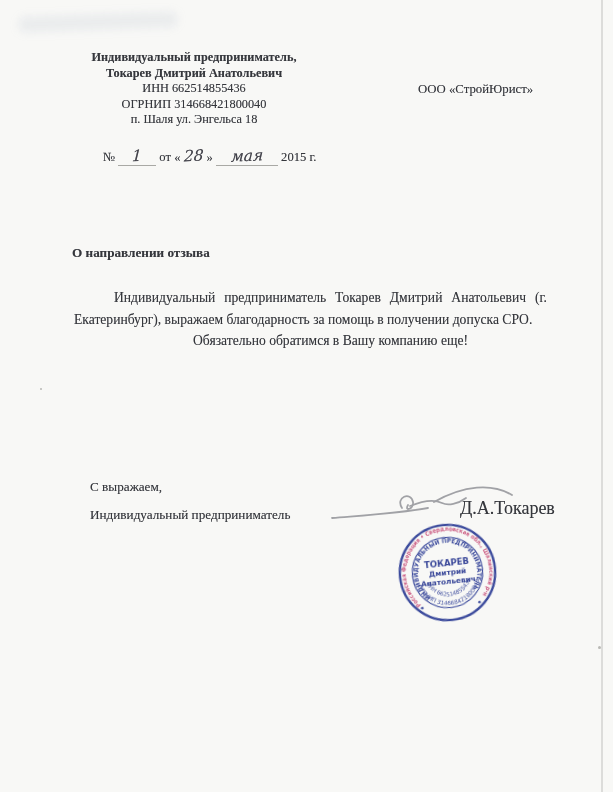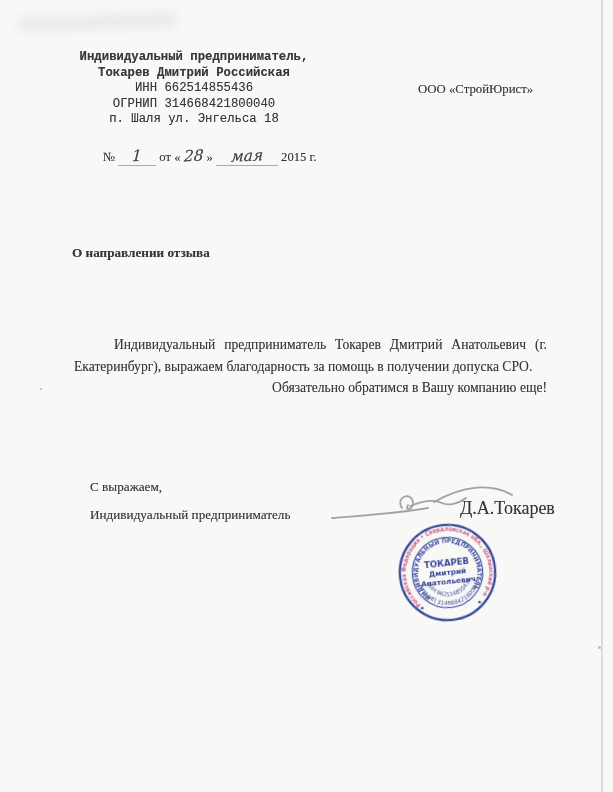--- a/index.html
+++ b/index.html
@@ -6,21 +6,21 @@
   .page {
     position:relative; width:613px; height:792px; margin:0 auto;
     background:#f8f8f6; overflow:hidden;
     font-family:"Liberation Serif", serif;
     color:#35373c;
   }
   .txt { text-shadow:0 0 0.6px rgba(70,72,80,.45); }
 
   .header-block {
     position:absolute; left:66px; top:50px; width:256px;
-    text-align:center; font-size:12.3px; line-height:15.6px;font-family:Liberation Mono, monospace;
+    text-align:center; font-size:12.3px; line-height:15.6px;
   }
   .header-block .bold { font-weight:bold; }
 
   .recipient { position:absolute; left:418px; top:82px; font-size:12.8px; }
 
   .numline {
     position:absolute; left:103px; top:147px; font-size:12.6px;
     white-space:nowrap;
   }
   .numline .blank {
@@ -32,24 +32,24 @@
   .hand {
     font-family:"DejaVu Serif", serif; font-style:italic;
     font-size:15.5px; color:#43434b;
     display:inline-block; transform:rotate(-3deg) skewX(-6deg);
   }
 
   .subject { position:absolute; left:72px; top:245px; font-size:13.2px; font-weight:bold; }
 
   .body-text {
     position:absolute; left:74px; top:287px; width:473px;
-    font-size:13.6px; line-height:21.6px; text-align:justify;margin-top:47px;
+    font-size:13.6px; line-height:21.6px; text-align:justify;
   }
   .body-text p { margin:0; text-indent:40px; }
-  .body-text p.last { text-align:right; }
+  .body-text p.last { text-align:center; }
 
   .regards  { position:absolute; left:90px; top:479px; font-size:13.2px; }
   .signer-title { position:absolute; left:90px; top:507px; font-size:13.2px; }
   .signer-name  { position:absolute; left:460px; top:498px; font-size:18px;text-align:center; }
 
   .stamp-svg {
     position:absolute; left:384px; top:509px; width:127px; height:127px;
     transform:rotate(-6deg); opacity:.93; filter:blur(.2px);
   }
   .stamp-stroke { fill:none; }
@@ -72,21 +72,21 @@
 </style>
 </head>
 <body>
 
 <div class="page">
 
   <div class="smudge-topleft"></div>
 
   <div class="header-block txt">
     <div class="bold">Индивидуальный предприниматель,</div>
-    <div class="bold">Токарев Дмитрий Российская</div>
+    <div class="bold">Токарев Дмитрий Анатольевич</div>
     <div>ИНН 662514855436</div>
     <div>ОГРНИП 314668421800040</div>
     <div>п. Шаля ул. Энгельса 18</div>
   </div>
 
   <div class="recipient txt">ООО «СтройЮрист»</div>
 
   <div class="numline txt">
     <span>№</span>
     <span class="blank w1"><span class="hand">1</span></span>

